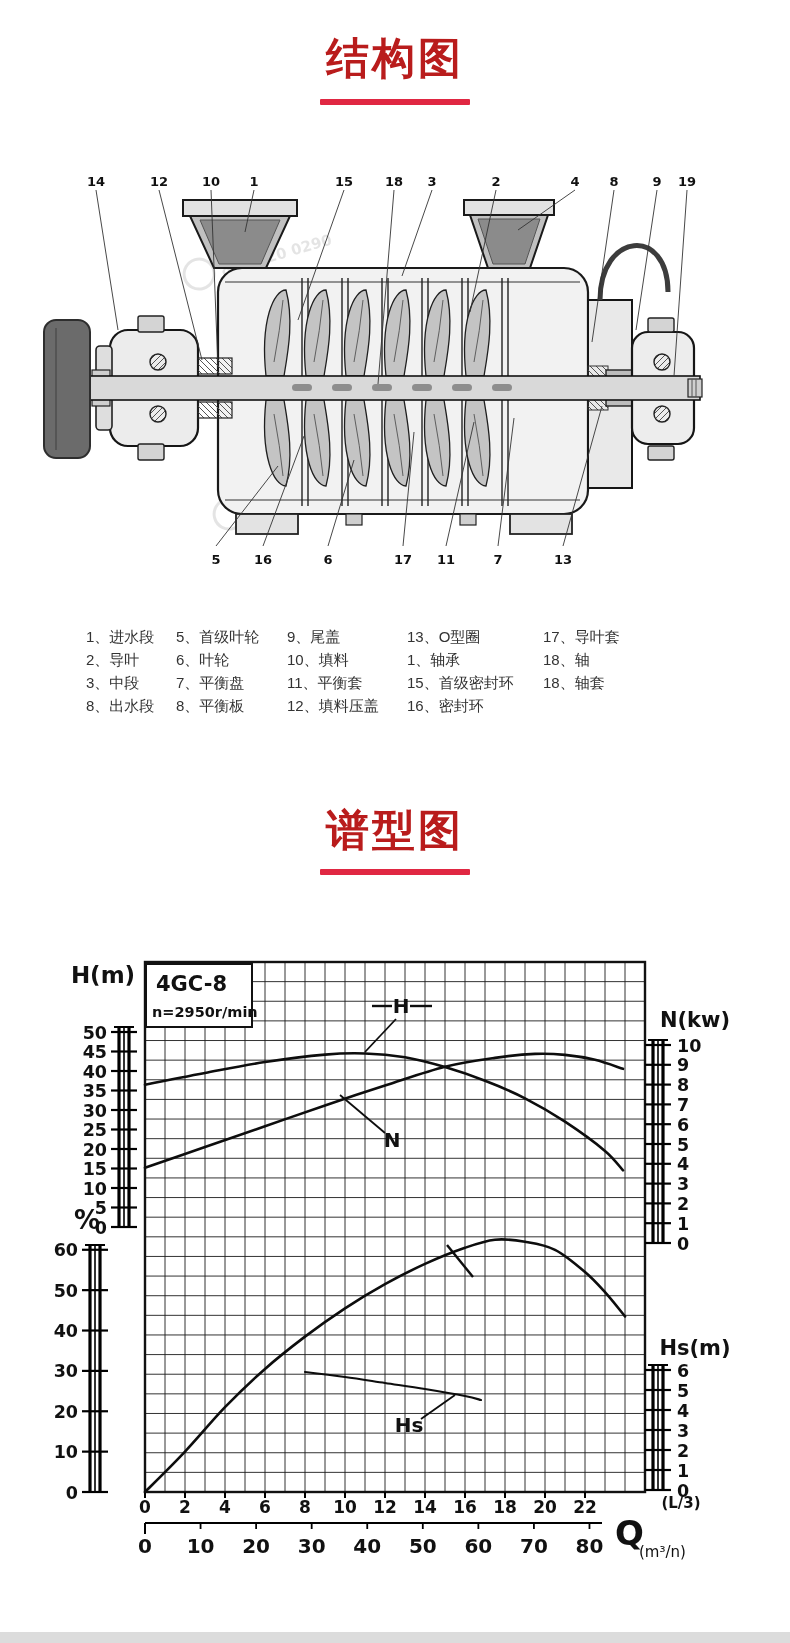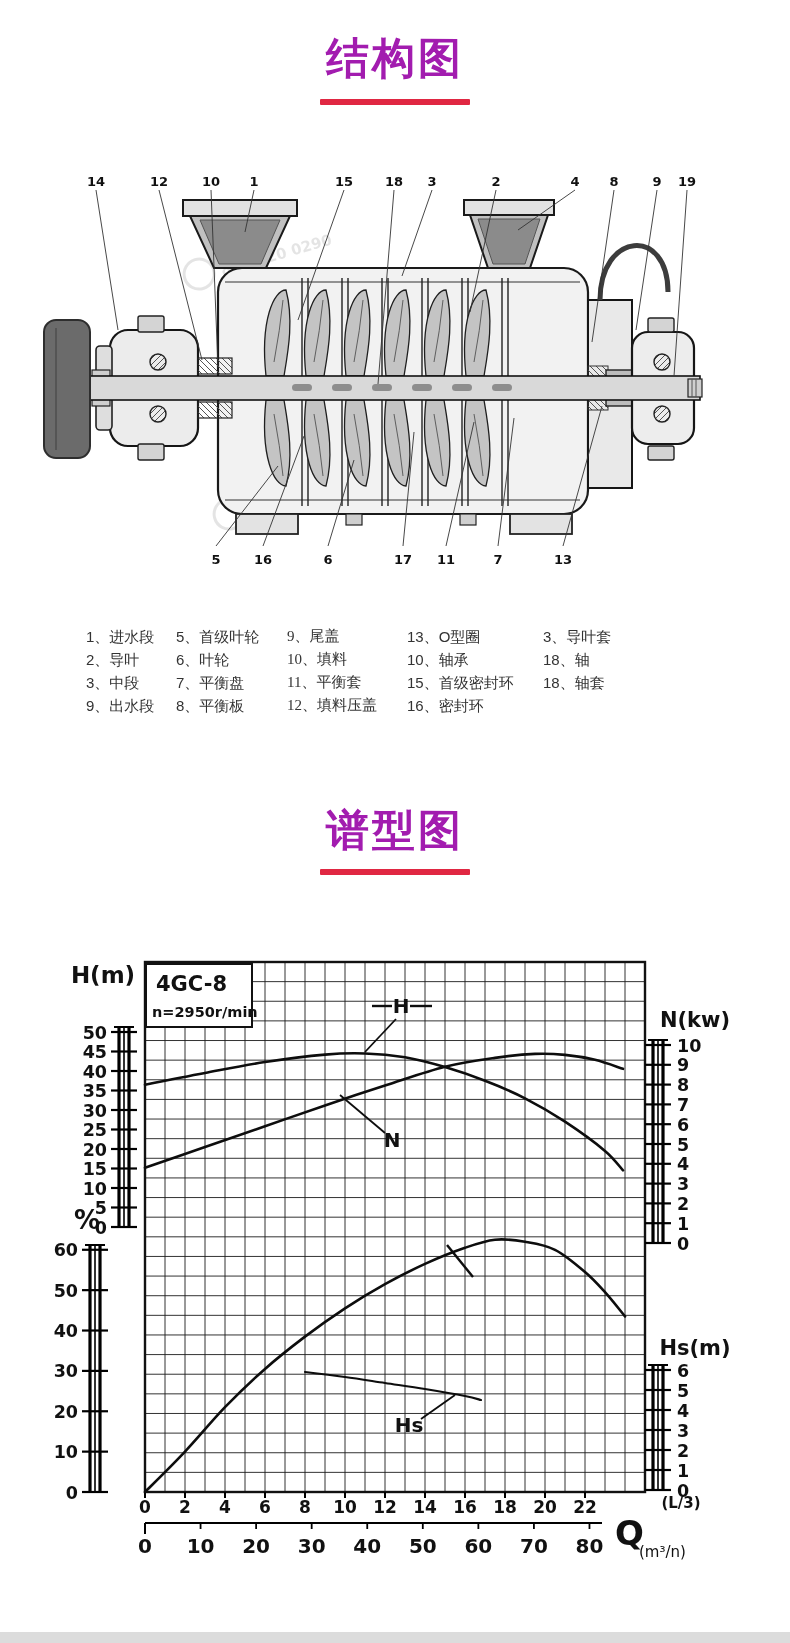--- a/index.html
+++ b/index.html
@@ -1,19 +1,19 @@
 <!DOCTYPE html>
 <html><head>
 <meta charset="utf-8">
 <style>
   html,body{margin:0;padding:0;background:#fff;}
   .page{position:relative;width:790px;height:1643px;background:#fff;overflow:hidden;
         font-family:"Liberation Sans","DejaVu Sans",sans-serif;}
   .sec-title{position:absolute;left:0;width:100%;text-align:center;font-size:43px;
-             font-weight:700;color:#a21caf;letter-spacing:3px;}
+             font-weight:700;color:#b91c1c;letter-spacing:3px;}
   .red-bar{position:absolute;left:50%;transform:translateX(-50%);width:150px;height:6px;
            background:#e02742;border-radius:1px;}
   .parts{position:absolute;left:0;top:625px;width:100%;height:100px;font-size:15px;color:#333;}
   .parts .col{position:absolute;top:0;white-space:nowrap;line-height:23px;}
   svg text{font-family:"DejaVu Sans","Liberation Sans",sans-serif;}
   .bottom-bar{position:absolute;left:0;bottom:0;width:100%;height:11px;background:#dcdcdc;}
 </style>
 </head>
 <body>
 
@@ -178,42 +178,42 @@
         <line x1="523" y1="376" x2="562" y2="236" stroke="#333" stroke-width="0.9"></line>
         <text x="523" y="394" text-anchor="middle" font-size="13" font-weight="600" fill="#111">13</text>
       </g>
   </svg>
 
   <div class="parts" id="parts-list">
       <div class="col" style="left: 86px;">
         <div>1、进水段</div>
         <div>2、导叶</div>
         <div>3、中段</div>
-        <div>9、出水段</div>
+        <div>8、出水段</div>
       </div>
       <div class="col" style="left: 176px;">
         <div>5、首级叶轮</div>
         <div>6、叶轮</div>
         <div>7、平衡盘</div>
         <div>8、平衡板</div>
       </div>
-      <div class="col" style="left: 287px; font-family: Liberation Serif, serif;">
+      <div class="col" style="left: 287px;">
         <div>9、尾盖</div>
         <div>10、填料</div>
         <div>11、平衡套</div>
         <div>12、填料压盖</div>
       </div>
       <div class="col" style="left: 407px;">
         <div>13、O型圈</div>
-        <div>10、轴承</div>
+        <div>1、轴承</div>
         <div>15、首级密封环</div>
         <div>16、密封环</div>
       </div>
       <div class="col" style="left: 543px;">
-        <div>3、导叶套</div>
+        <div>17、导叶套</div>
         <div>18、轴</div>
         <div>18、轴套</div>
       </div>
     </div>
 
   <div class="sec-title" style="top:802px">谱型图</div>
   <div class="red-bar" style="top:869px"></div>
 
   <svg id="chart-svg" style="position:absolute;left:35px;top:895px" width="720" height="690" viewBox="0 0 720 690">
       <g>

